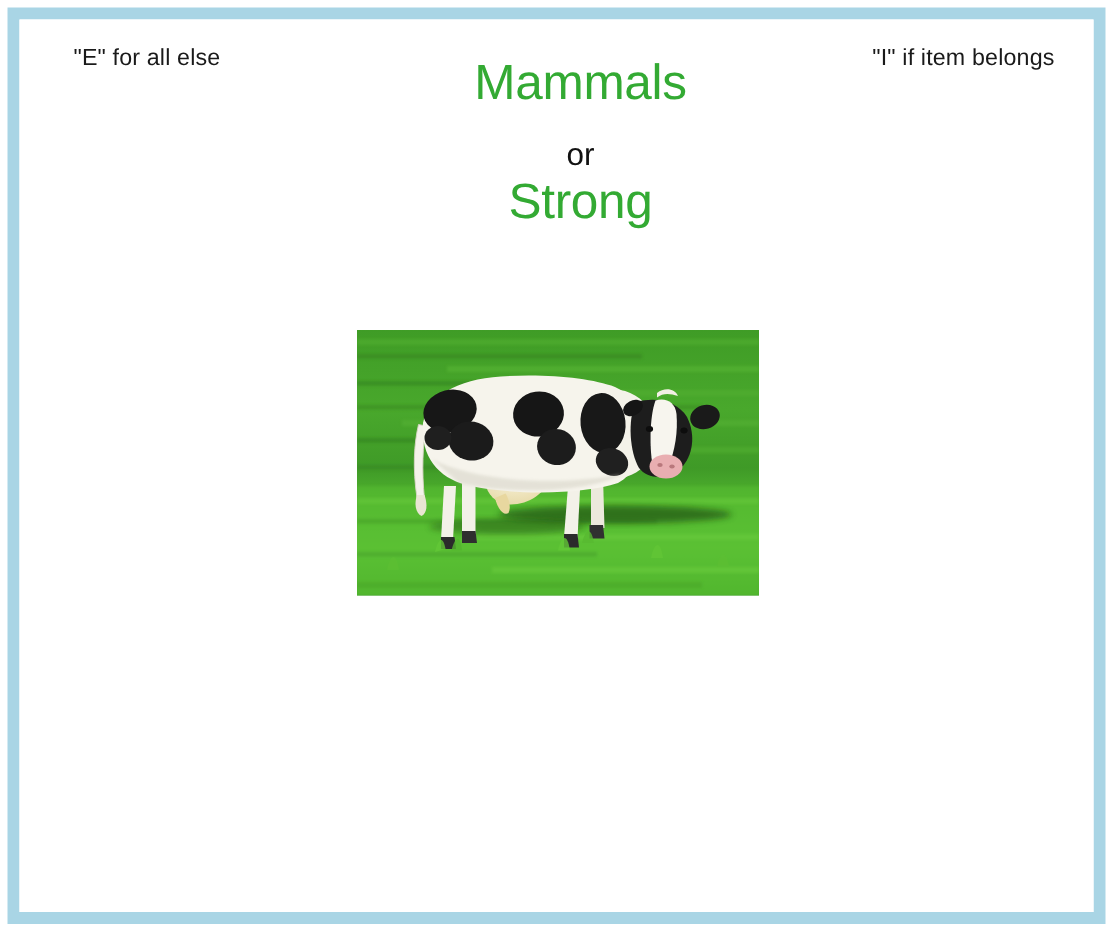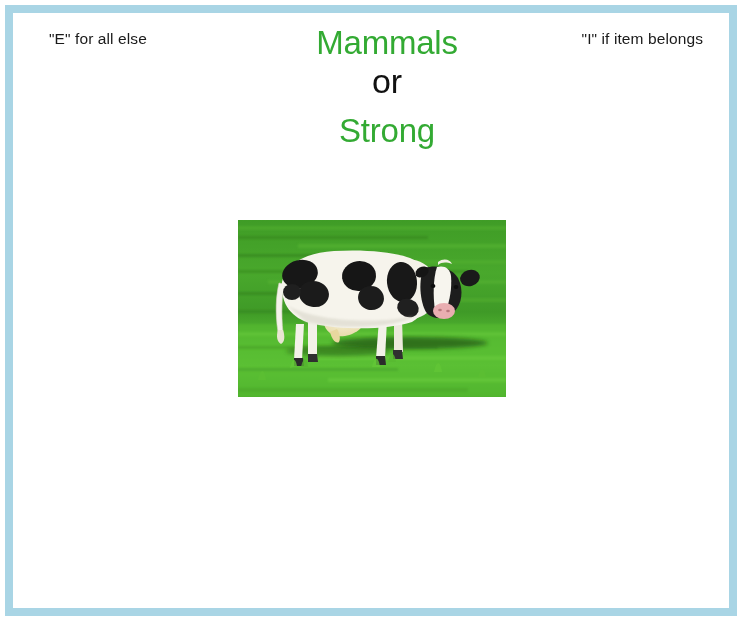--- a/index.html
+++ b/index.html
@@ -38,45 +38,45 @@
     color: #1a1a1a;
     white-space: nowrap;
     letter-spacing: 0.1px;
   }
   #key-label-left  { left: 36px; }
   #key-label-right { right: 26px; }
 
   
   #category-prompt {
     position: absolute;
-    top: 12px;
+    top: 24px;
     left: 0;
     width: 100%;
     text-align: center;
     line-height: 1.08;
     padding-left: 32px;
   }
   .cat-primary {
     display: block;
     font-size: 33px;
     color: #33aa33;
     letter-spacing: -0.2px;
   }
   .cat-conjunction {
     display: block;
-    font-size: 34px;
+    font-size: 21px;
     color: #111111;
-    margin-top: 2px;
+    margin-top: 20px;
   }
   .cat-secondary {
     display: block;
     font-size: 33px;
     color: #33aa33;
     letter-spacing: -0.2px;
-    margin-top: 14px;
+    margin-top: 1px;
   }
 
   
   #stimulus-wrap {
     position: absolute;
     left: 225px;
     top: 207px;
     width: 268px;
     height: 177px;
   }

